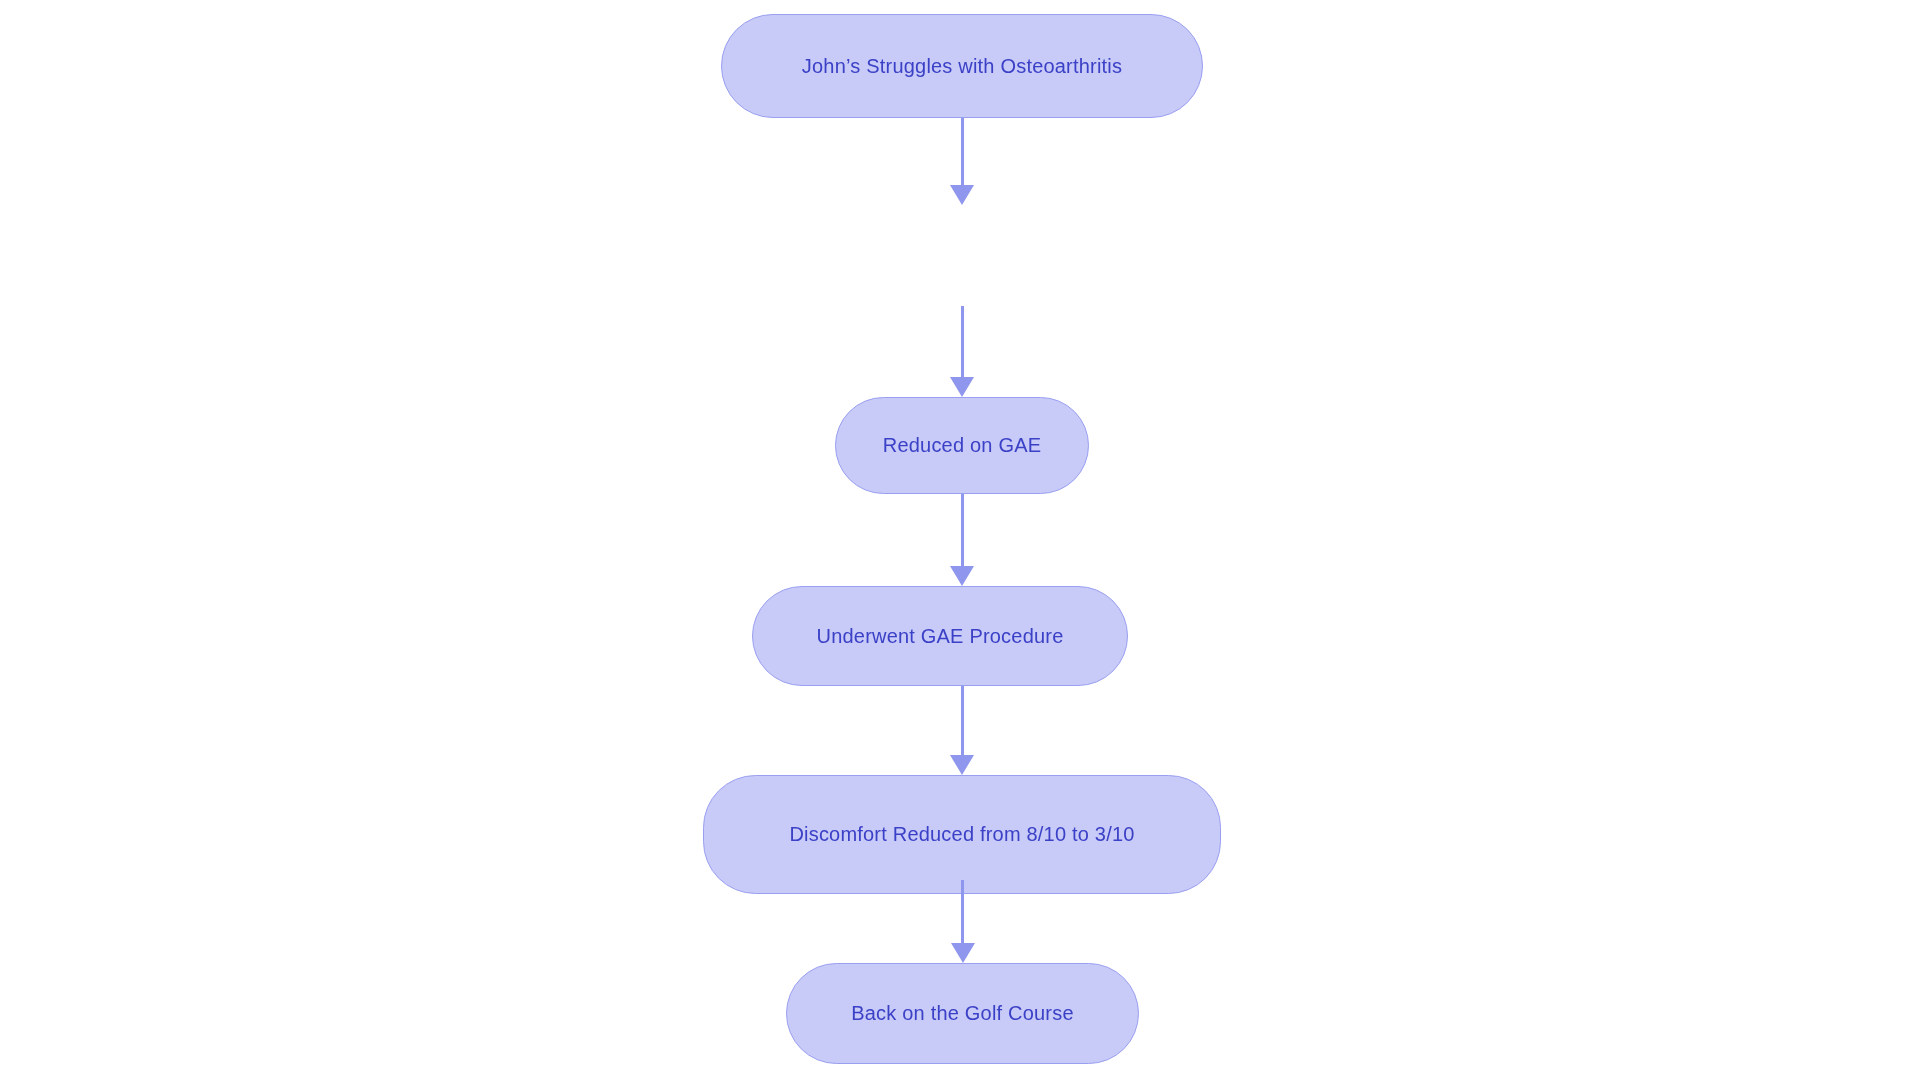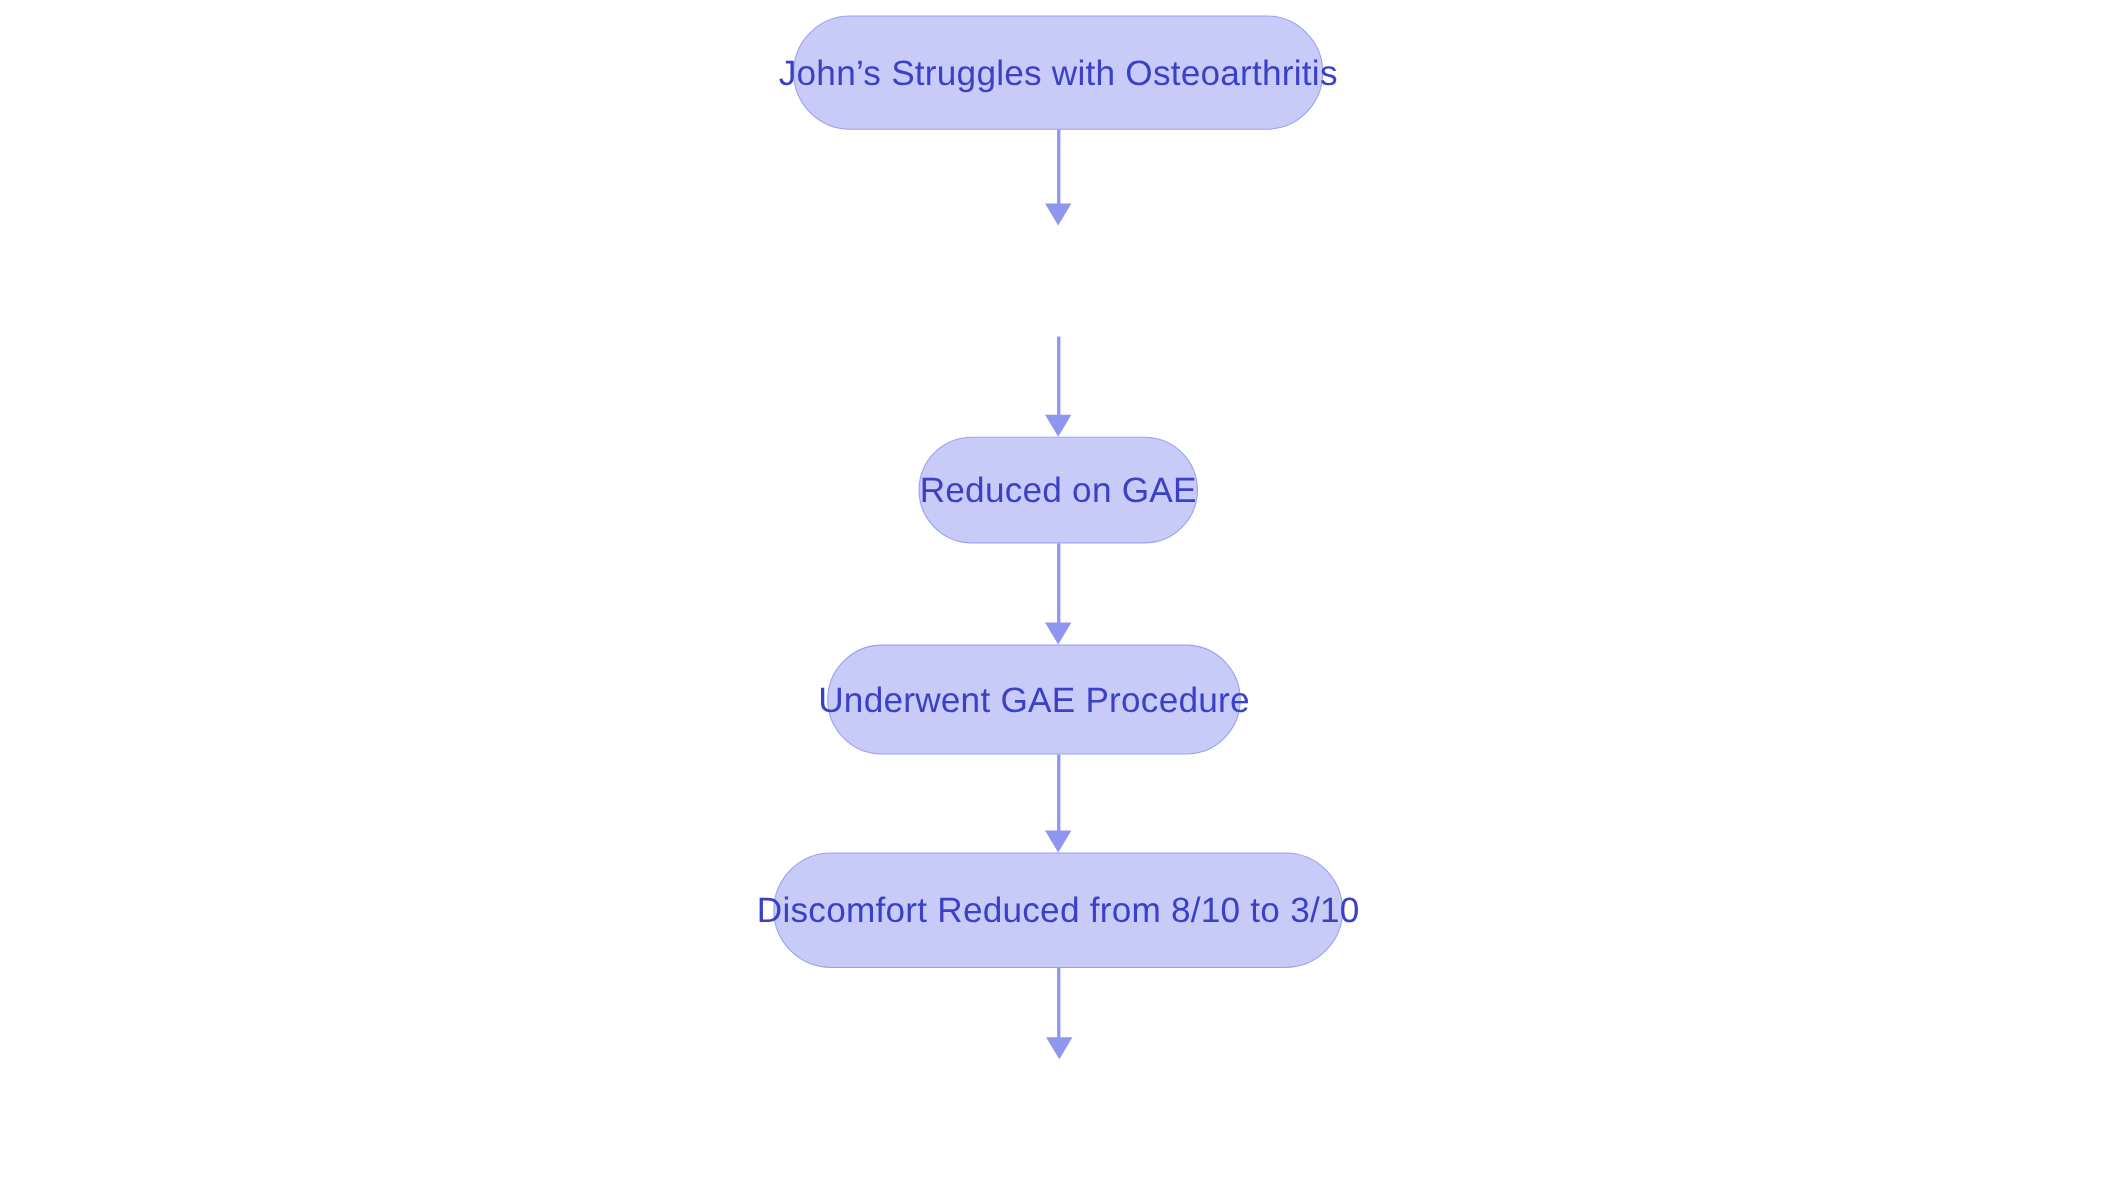--- a/index.html
+++ b/index.html
@@ -23,21 +23,21 @@
     box-sizing:border-box;
     background:var(--fill);
     border:1.5px solid var(--border);
     display:flex;
     align-items:center;
     justify-content:center;
     text-align:center;
   }
   .node-label{
     color:var(--text);
-    font-size:32px;
+    font-size:20px;
     font-weight:400;
     letter-spacing:0.2px;
     white-space:nowrap;
   }
   .arrow-line{
     position:absolute;
     width:3px;
     background:var(--arrow);
   }
   .arrow-head{
@@ -59,24 +59,27 @@
 
 
   <div class="node" style="left: 835px; top: 397px; width: 254px; height: 97px; border-radius: 48.5px;">
     <span class="node-label">Reduced on GAE</span>
   </div>
 
   <div class="node" style="left: 752px; top: 586px; width: 376px; height: 100px; border-radius: 50px;">
     <span class="node-label">Underwent GAE Procedure</span>
   </div>
 
-  <div class="node" style="left: 703px; top: 775px; width: 518px; height: 105px; border-radius: 52.5px;">
+  <div class="node" style="left: 703px; top: 775px; width: 518px; height: 119px; border-radius: 52.5px;">
     <span class="node-label">Discomfort Reduced from 8/10 to 3/10</span>
   </div>
 
+  <div class="node" style="left: 786px; top: 963px; width: 353px; height: 101px; border-radius: 50.5px;">
+    <span class="node-label">Back on the Golf Course</span>
+  </div>
 
   <div>
       <div class="arrow-line" style="left: 960.5px; top: 118px; height: 69px;"></div>
       <div class="arrow-head" style="left: 950px; top: 185px;"></div>
       <div class="arrow-line" style="left: 960.5px; top: 306px; height: 73px;"></div>
       <div class="arrow-head" style="left: 950px; top: 377px;"></div>
       <div class="arrow-line" style="left: 960.5px; top: 494px; height: 74px;"></div>
       <div class="arrow-head" style="left: 950px; top: 566px;"></div>
       <div class="arrow-line" style="left: 960.5px; top: 686px; height: 71px;"></div>
       <div class="arrow-head" style="left: 950px; top: 755px;"></div>

